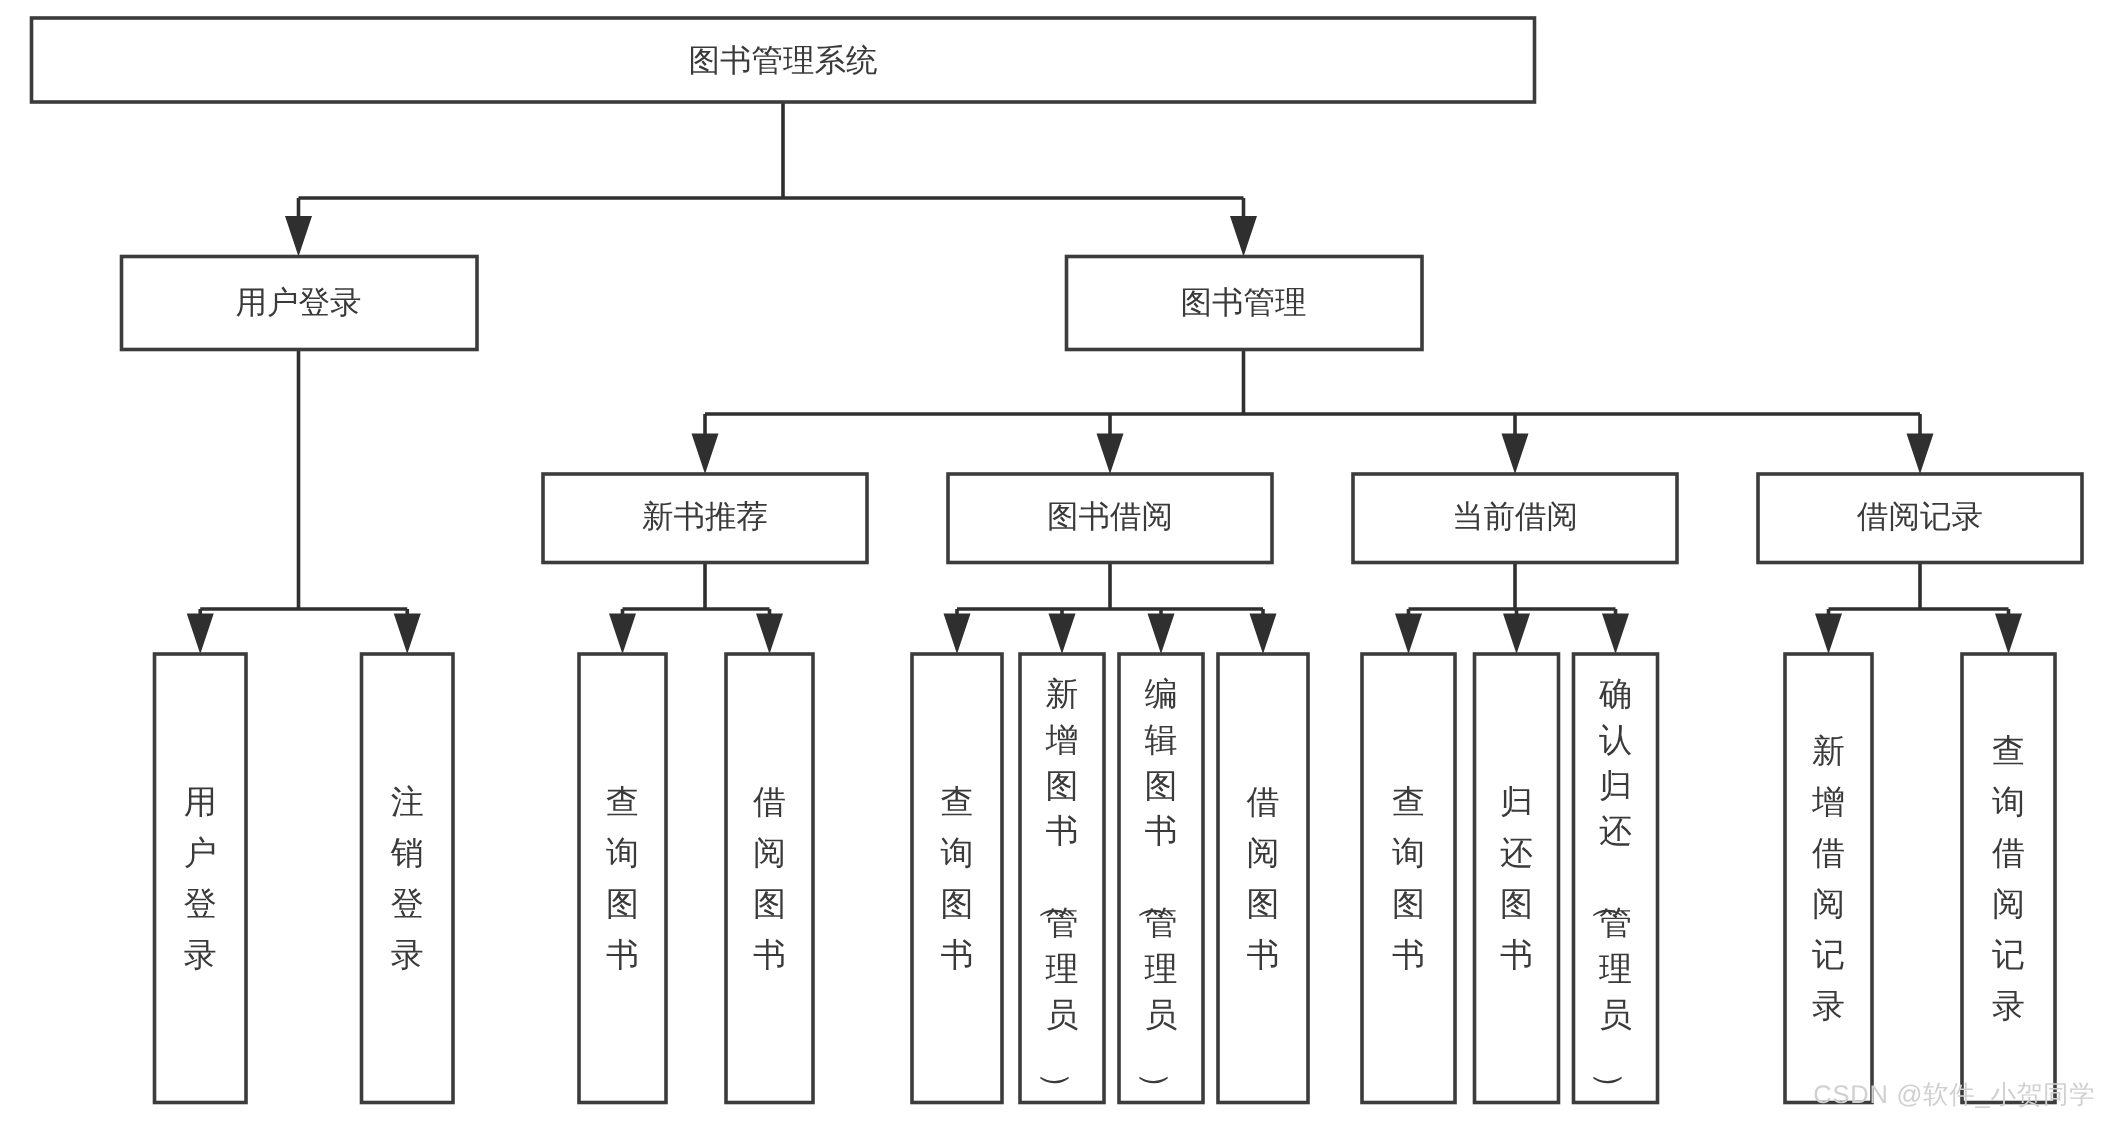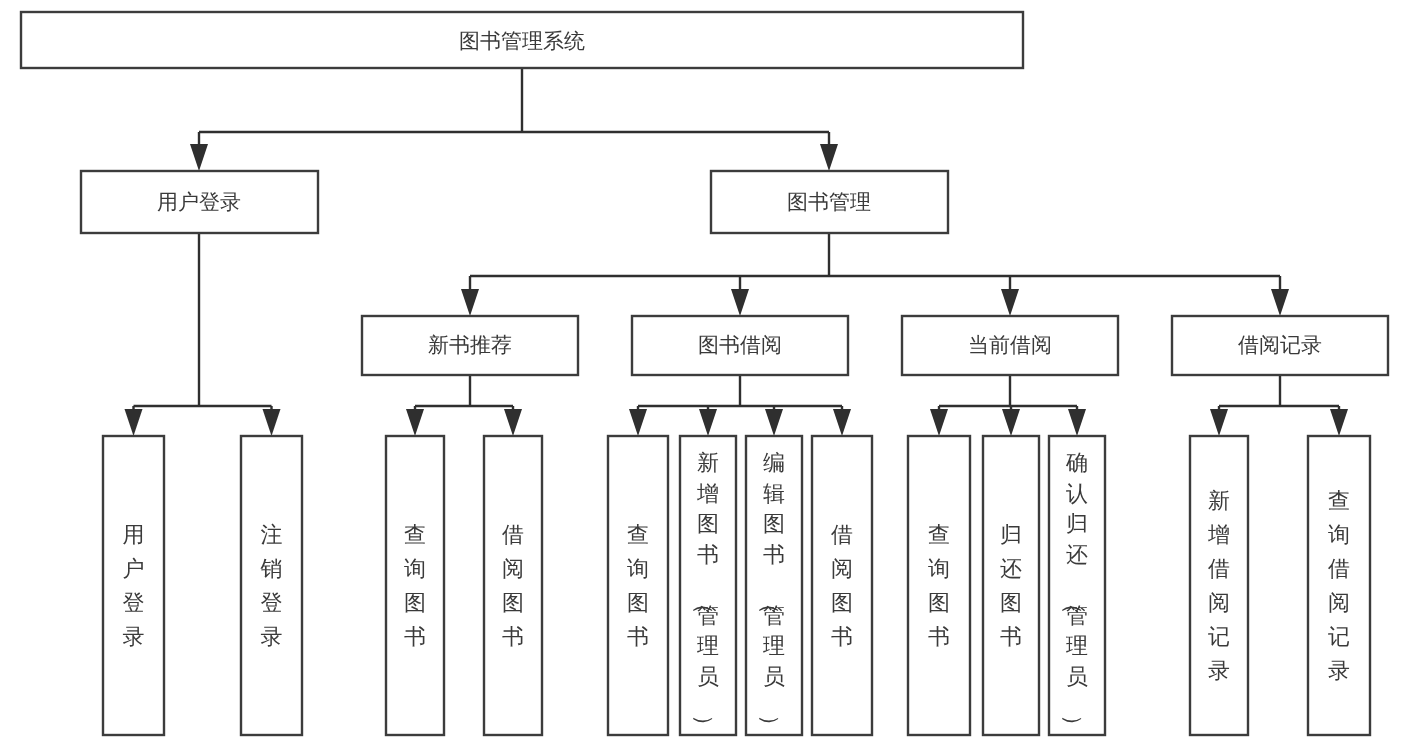--- a/index.html
+++ b/index.html
@@ -209,13 +209,14 @@
           <rect x="1190" y="436" width="58" height="299" class="node-rect"></rect>
           <text x="1219" y="507.98" class="node-label-vertical"><tspan x="1219" dy="0">新</tspan><tspan x="1219" dy="34">增</tspan><tspan x="1219" dy="34">借</tspan><tspan x="1219" dy="34">阅</tspan><tspan x="1219" dy="34">记</tspan><tspan x="1219" dy="34">录</tspan></text>
         </g>
         <g>
           <rect x="1308" y="436" width="62" height="299" class="node-rect"></rect>
           <text x="1339" y="507.98" class="node-label-vertical"><tspan x="1339" dy="0">查</tspan><tspan x="1339" dy="34">询</tspan><tspan x="1339" dy="34">借</tspan><tspan x="1339" dy="34">阅</tspan><tspan x="1339" dy="34">记</tspan><tspan x="1339" dy="34">录</tspan></text>
         </g>
       </g>
   </svg>
 
+  <div class="watermark">CSDN @软件_小贺同学</div>
 </div>
 
 </body></html>

